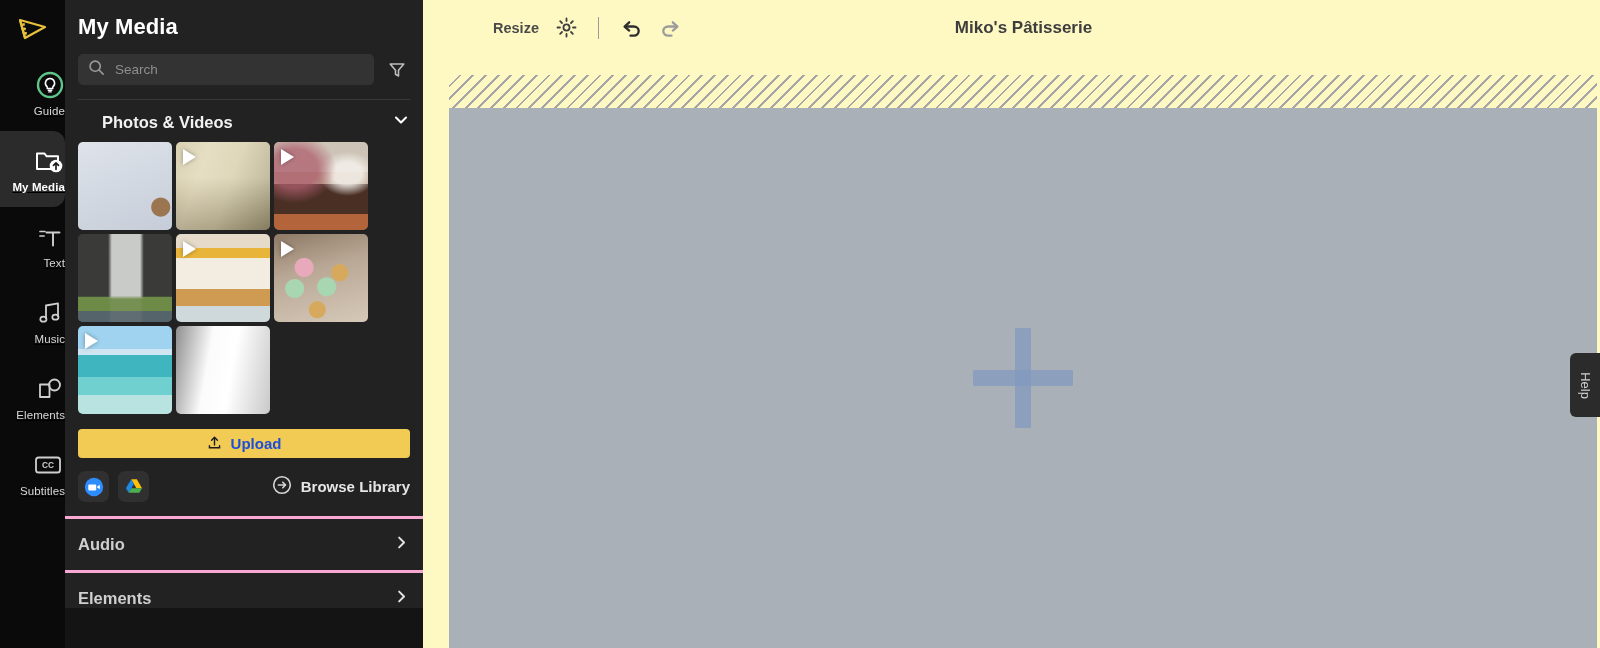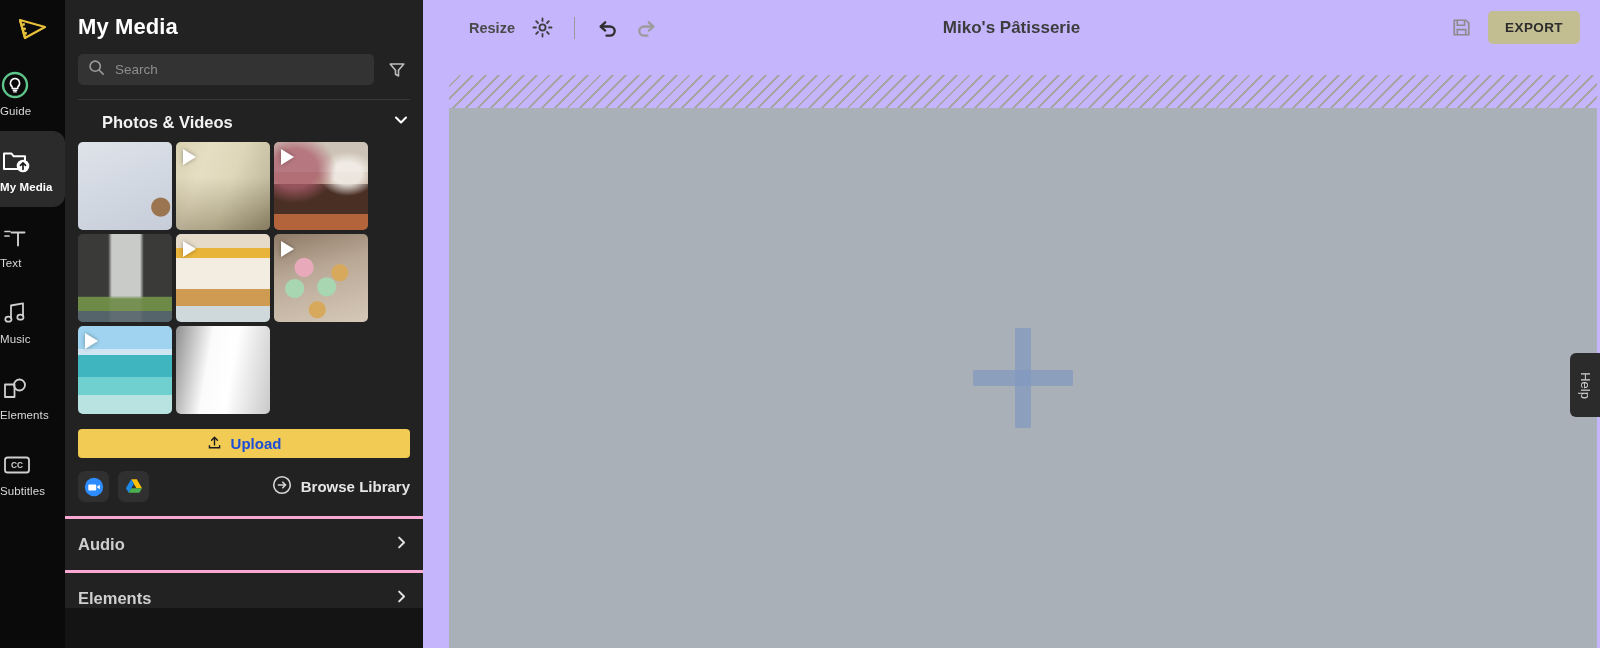--- a/index.html
+++ b/index.html
@@ -18,24 +18,25 @@
     flex: 0 0 65px;
     position: relative;
     z-index: 5;
   }
   .rail-logo {
     height: 55px; display: flex; align-items: center; justify-content: center;
   }
   .rail-item {
     height: 76px;
     display: flex; flex-direction: column;
-    align-items: flex-start; justify-content: center;
+    align-items: flex-end; justify-content: center;
     gap: 5px;
     position: relative;
     cursor: pointer;
+    text-decoration: underline;
   }
   .rail-item .ri-label {
     font-size: 11.5px; color: #d8d8d8; letter-spacing: .1px;
     font-family: "Liberation Sans", sans-serif;
   }
   .rail-item .ri-ico { display: flex; align-items: center; justify-content: center; height: 30px; }
   .rail-item.active {
     background: #2b2b2b;
     border-top-right-radius: 12px;
     border-bottom-right-radius: 12px;
@@ -136,22 +137,23 @@
     padding: 15px 13px 15px 13px;
     border-top: 3px solid #f9a8d4;
     cursor: pointer;
   }
   .list-row .lr-label { font-size: 16.5px; font-weight: 700; color: #cfcfcf; }
   .list-area { margin-top: 14px; }
 
   
   .main {
     flex: 1 1 auto; height: 648px;
-    background: #c4b5fd;
-    position: relative;
+    background: #fef9c3;
+    position: relative;
+    padding-left: 24px;
   }
   .topbar {
     height: 55px; width: 100%;
     display: flex; align-items: center;
     position: relative;
   }
   .tb-left { display: flex; align-items: center; gap: 16px; padding-left: 46px; }
   .tb-resize { font-size: 14.5px; font-weight: 700; color: #4a4a4a; cursor: pointer; }
   .tb-ico { cursor: pointer; display: flex; align-items: center; justify-content: center; }
   .tb-sep { width: 1px; height: 22px; background: #9a9a9a; margin: 0 4px; }
@@ -472,30 +474,20 @@
         <span class="tb-ico">
           <svg width="24" height="22" viewBox="0 0 24 22" fill="none">
             <path d="M17.5 9.5H9.3c-3 0-5 2-5 4.6s2 4.6 5 4.6h3.2" stroke="#9c9c9c" stroke-width="2.3" stroke-linecap="round"></path>
             <path d="M13.8 5.3l4.6 4.3-4.6 4" stroke="#9c9c9c" stroke-width="2.3" stroke-linecap="round" stroke-linejoin="round"></path>
           </svg>
         </span>
       </div>
 
       <div class="tb-title">Miko's Pâtisserie</div>
 
-      <div class="tb-right">
-        <span class="tb-ico">
-          <svg width="21" height="21" viewBox="0 0 22 22" fill="none">
-            <path d="M3.4 3.4h12.2l3 3v12.2H3.4z" stroke="#8c8c8c" stroke-width="1.8" stroke-linejoin="round"></path>
-            <path d="M6.6 3.4v5.2h7.6V3.4" stroke="#8c8c8c" stroke-width="1.7"></path>
-            <path d="M6.6 18.6v-5.4h8.8v5.4" stroke="#8c8c8c" stroke-width="1.7"></path>
-          </svg>
-        </span>
-        <span class="export-btn">EXPORT</span>
-      </div>
     </div>
 
     <div class="hatch"></div>
 
     <div class="canvas">
       <div class="plus"></div>
     </div>
   </div>
 
   <div class="help-tab">

